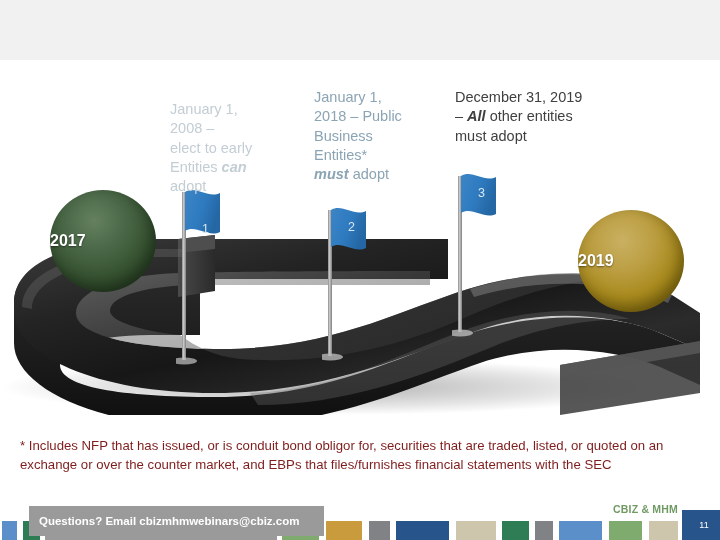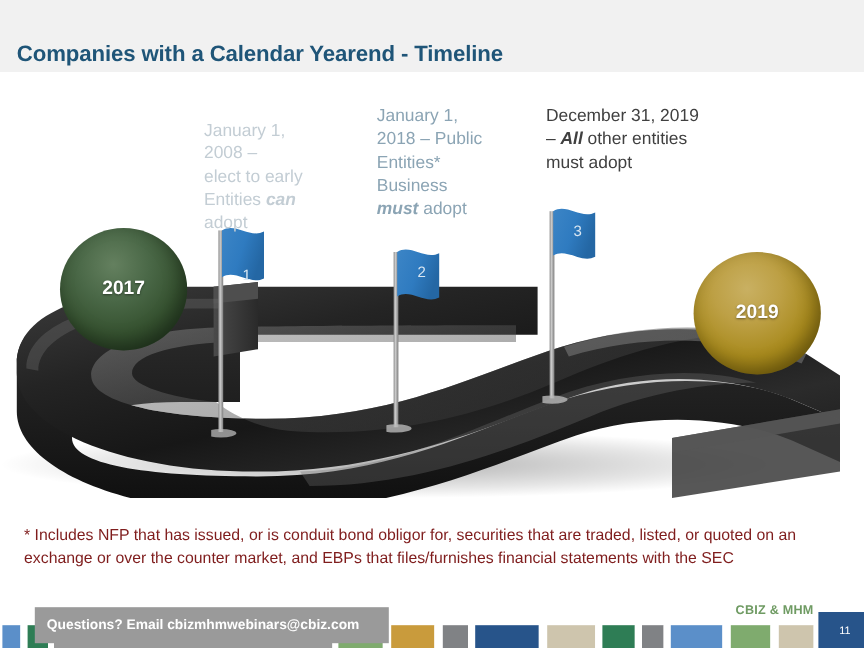--- a/index.html
+++ b/index.html
@@ -80,21 +80,20 @@
     width: 720px;
     height: 200px;
   }
 
   
   .sphere {
     position: absolute;
     border-radius: 50%;
     display: flex;
     align-items: center;
-    justify-content: center;
     color: #ffffff;
     font-weight: bold;
     font-size: 16px;
     text-shadow: 0 1px 2px rgba(0,0,0,0.45);
   }
   #sphere-2017 {
     left: 50px;
     top: 190px;
     width: 106px;
     height: 102px;
@@ -191,21 +190,20 @@
     align-items: center;
     justify-content: center;
   }
 </style>
 </head>
 <body>
 
 <div id="slide">
 
   <div class="title-band"></div>
-  <div class="slide-title">Companies with a Calendar Yearend - Timeline</div>
 
   <div id="road-wrap">
     <svg width="720" height="200" viewBox="0 0 720 200" xmlns="http://www.w3.org/2000/svg">
       <defs>
         <linearGradient id="topFace" x1="0" y1="0" x2="1" y2="1">
           <stop offset="0%" stop-color="#3c3c3c"></stop>
           <stop offset="28%" stop-color="#242424"></stop>
           <stop offset="52%" stop-color="#171717"></stop>
           <stop offset="75%" stop-color="#2b2b2b"></stop>
           <stop offset="100%" stop-color="#1a1a1a"></stop>
@@ -369,22 +367,22 @@
   <div class="callout" id="callout-1" style="color: rgb(195, 205, 212);">
       <div>January 1,</div>
       <div>2008 –</div>
       <div>elect to early</div>
       <div>Entities <b>can</b></div>
       <div>adopt</div>
     </div>
   <div class="callout" id="callout-2" style="color: rgb(139, 164, 180);">
       <div>January 1,</div>
       <div>2018 – Public</div>
+      <div>Business</div>
       <div>Entities*</div>
-      <div>Business</div>
       <div><b>must</b> adopt</div>
     </div>
   <div class="callout" id="callout-3" style="color: #404040;">
       <div>December 31, 2019</div>
       <div>– <b>All</b> other entities</div>
       <div>must adopt</div>
     </div>
 
   <div id="footnote">* Includes NFP that has issued, or is conduit bond obligor for, securities that are traded, listed, or quoted on an exchange or over the counter market, and EBPs that files/furnishes financial statements with the SEC</div>
 

